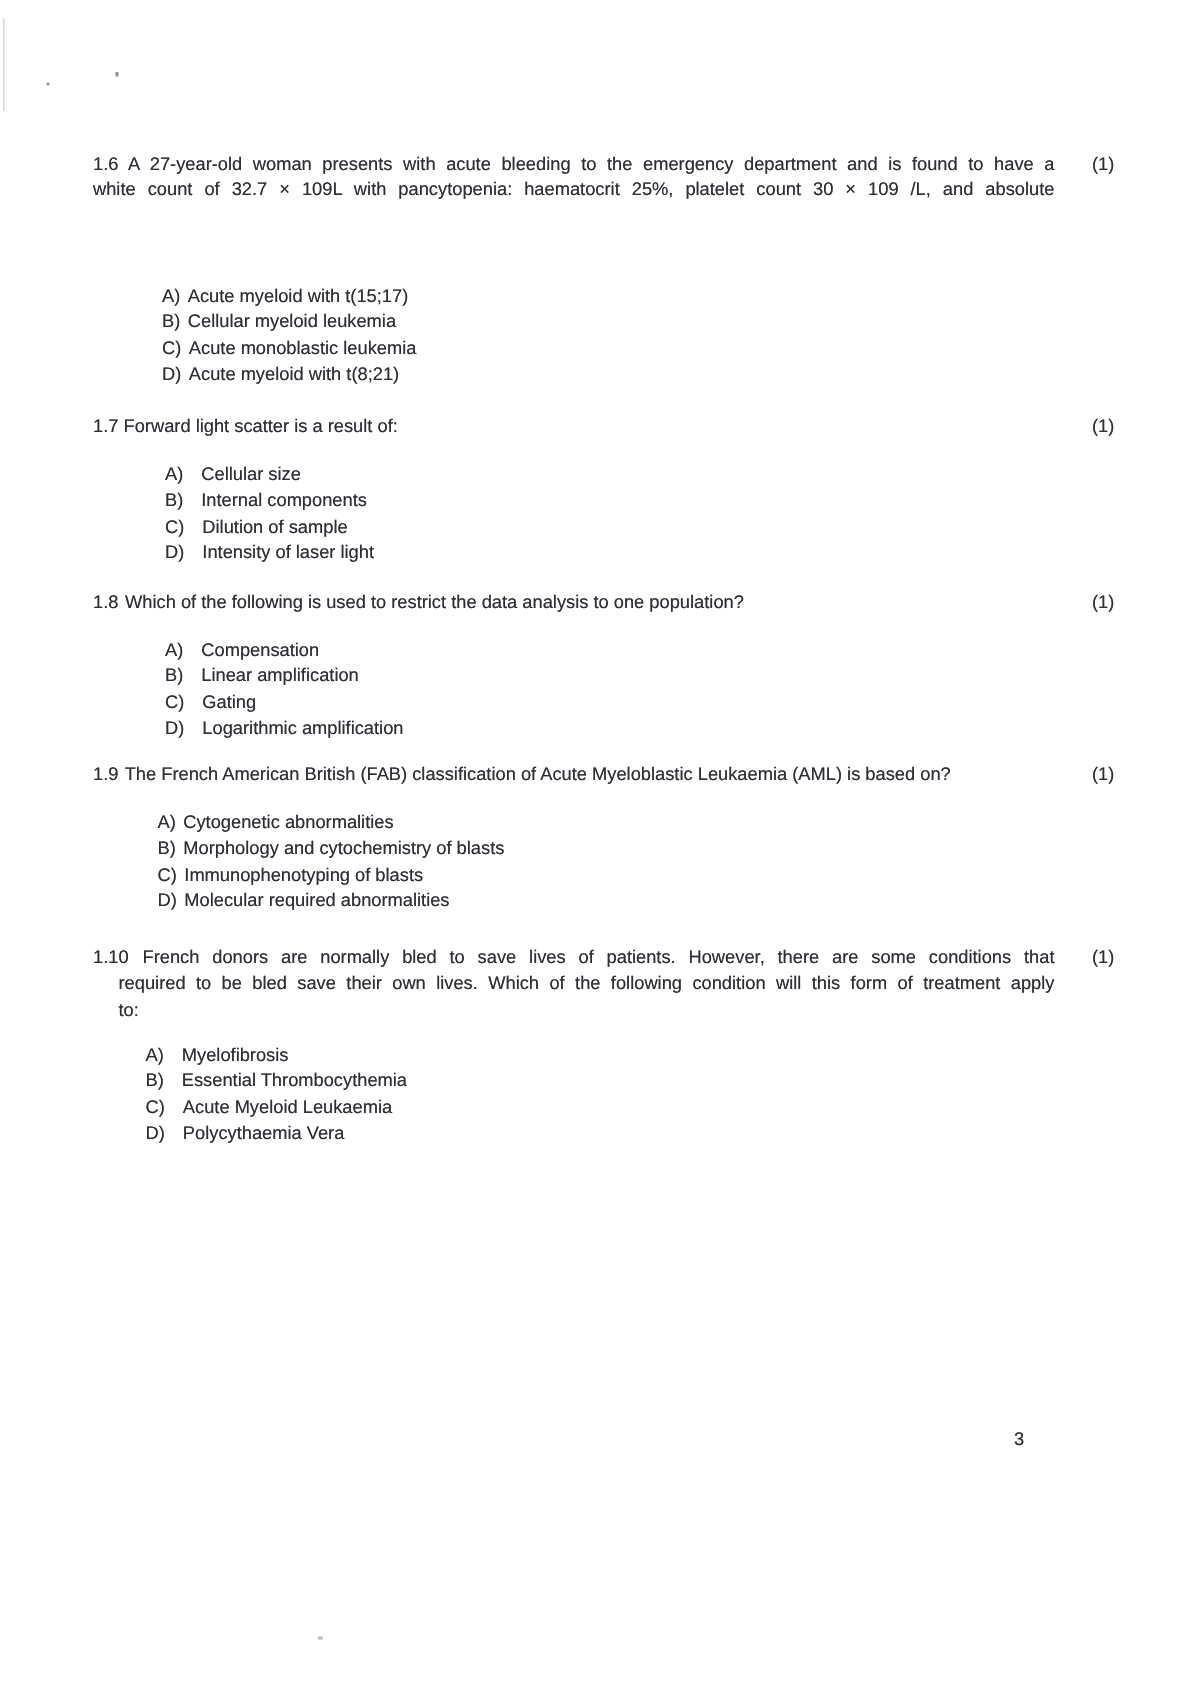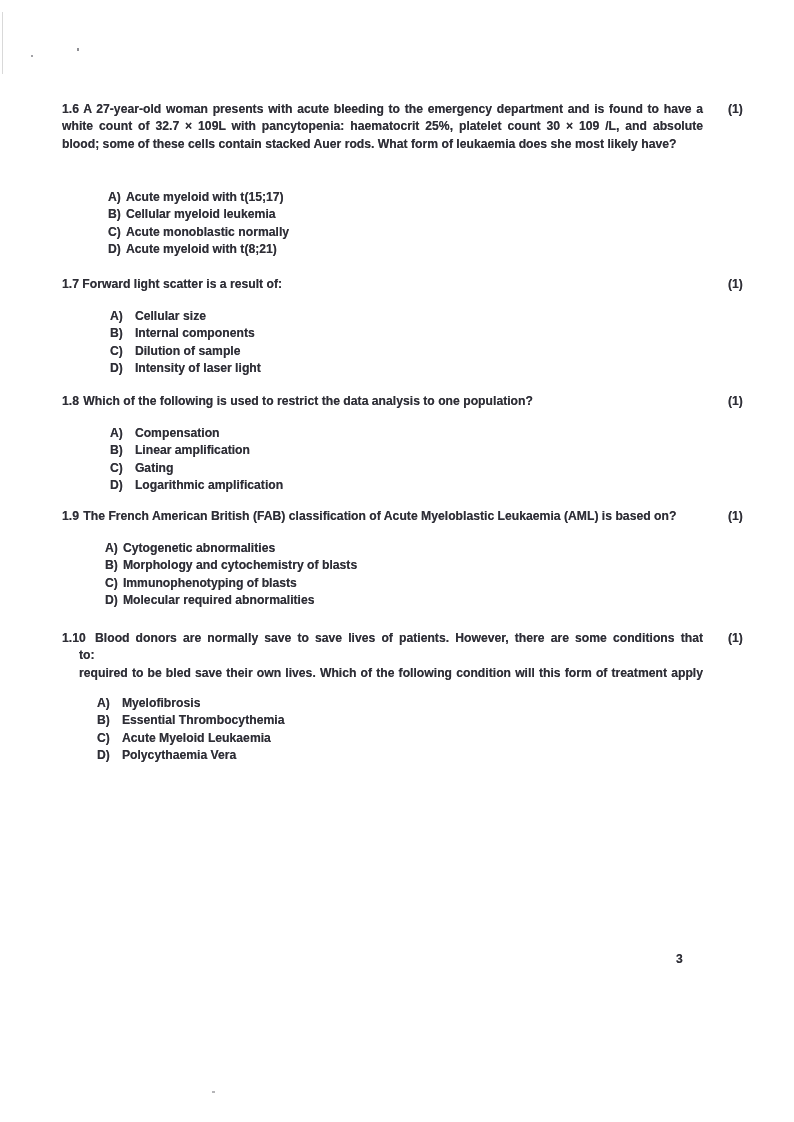--- a/index.html
+++ b/index.html
@@ -11,21 +11,20 @@
     position: relative;
     width: 794px;
     height: 1122px;
     background: #ffffff;
     overflow: hidden;
     font-family: "Liberation Sans", sans-serif;
     font-size: 12.2px;
     line-height: 17.4px;
     color: #2e2e36;
     text-shadow: 0 0 0.35px rgba(46,46,56,0.65);
-    font-weight: bold;
   }
   .question {
     position: absolute;
     left: 62px;
     width: 705px;
   }
   .qbody { width: 641px; }
   .qline { text-align: left; }
   .qline.just {
     text-align: justify;
@@ -61,36 +60,35 @@
 
   <div class="artifact vline"></div>
   <div class="artifact speck1"></div>
   <div class="artifact speck2"></div>
   <div class="artifact speck3"></div>
 
   <section class="question" style="top:101px">
     <div class="qbody">
       <div class="qline just"><span class="qnum">1.6</span> <span>A 27-year-old woman presents with acute bleeding to the emergency department and is found to have a</span></div>
       <div class="qline just">white count of 32.7 × 109L with pancytopenia: haematocrit 25%, platelet count 30 × 109 /L, and absolute</div>
-      <div class="qline">blood; some of these cells contain stacked Auer rods. What form of leukaemia does she most likely have?</div>
     </div>
     <span class="marks">(1)</span>
   </section>
   <div class="options tight" style="top:189px;left:108px">
     <div class="opt">
         <span class="letter">A)</span>
         <span class="otext">Acute myeloid with t(15;17)</span>
       </div>
     <div class="opt">
         <span class="letter">B)</span>
         <span class="otext">Cellular myeloid leukemia</span>
       </div>
     <div class="opt">
         <span class="letter">C)</span>
-        <span class="otext">Acute monoblastic normally</span>
+        <span class="otext">Acute monoblastic leukemia</span>
       </div>
     <div class="opt">
         <span class="letter">D)</span>
         <span class="otext">Acute myeloid with t(8;21)</span>
       </div>
   </div>
 
   <section class="question" style="top:276px">
     <div class="qbody">
       <div class="qline"><span class="qnum">1.7</span> <span>Forward light scatter is a result of:</span></div>
@@ -161,23 +159,23 @@
         <span class="otext">Immunophenotyping of blasts</span>
       </div>
     <div class="opt">
         <span class="letter">D)</span>
         <span class="otext">Molecular required abnormalities</span>
       </div>
   </div>
 
   <section class="question" style="top:630px">
     <div class="qbody">
-      <div class="qline just hang"><span class="qnum">1.10</span><span>Blood donors are normally save to save lives of patients. However, there are some conditions that</span></div>
+      <div class="qline just hang"><span class="qnum">1.10</span><span>French donors are normally bled to save lives of patients. However, there are some conditions that</span></div>
+      <div class="qline just cont">required to be bled save their own lives. Which of the following condition will this form of treatment apply</div>
       <div class="qline cont">to:</div>
-      <div class="qline just cont">required to be bled save their own lives. Which of the following condition will this form of treatment apply</div>
     </div>
     <span class="marks">(1)</span>
   </section>
   <div class="options tab" style="top:695px;left:97px">
     <div class="opt">
         <span class="letter">A)</span>
         <span class="otext">Myelofibrosis</span>
       </div>
     <div class="opt">
         <span class="letter">B)</span>

